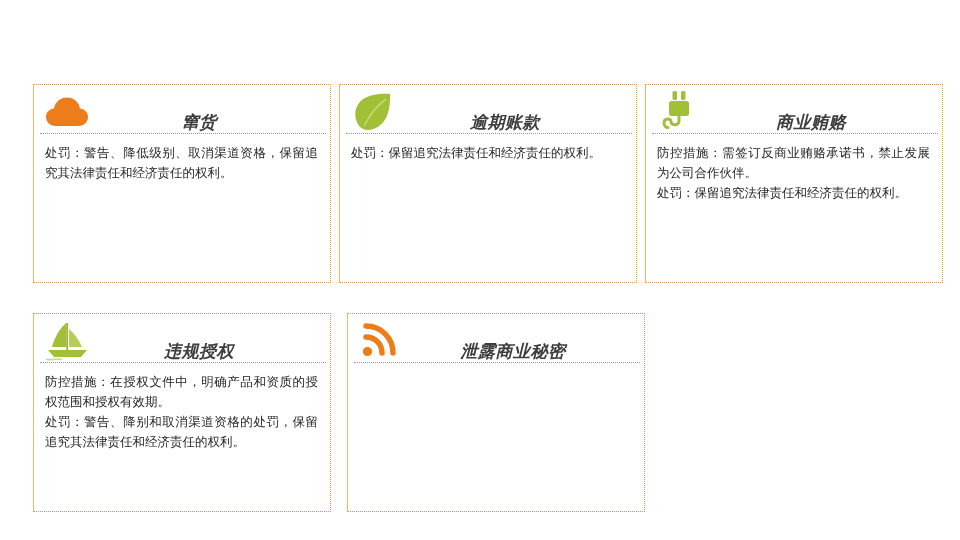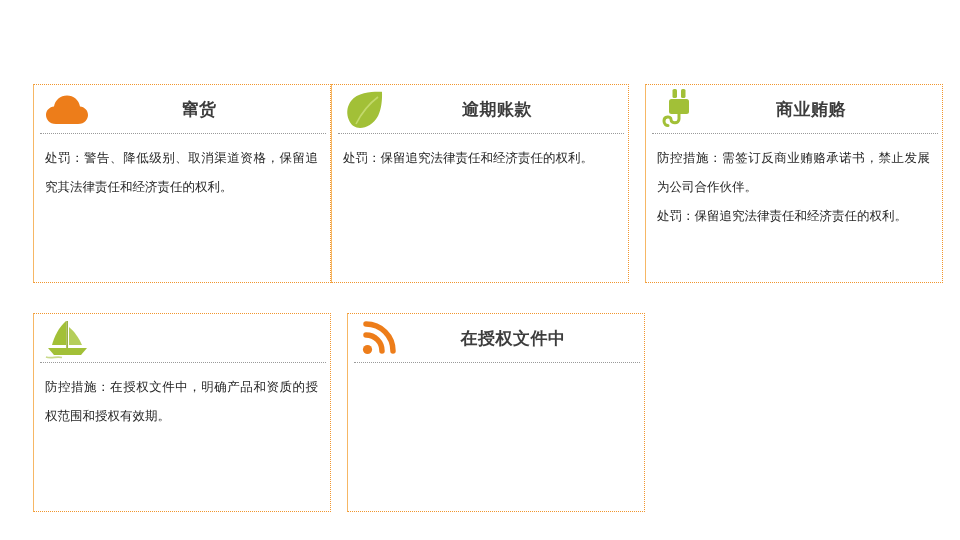--- a/index.html
+++ b/index.html
@@ -61,29 +61,30 @@
     height: 199px;
     background: #ffffff;
     border-top: 1px dotted #F1962E;
     border-right: 1px dotted #F1962E;
     border-bottom: 1px dotted #F1962E;
     border-left: 1px solid #F6B765;
     padding: 0;
   }
 
   
-  .card.col2 { margin-left: 0; }
+  .card.col2 { margin-left: 8px; }
   .card.col3 { margin-left: 16px; }
 
   .card-head {
     position: relative;
     height: 49px;
     display: flex;
-    align-items: center;
+    align-items: flex-end;
     padding-left: 10px;
+    font-style: italic;
   }
 
   .card-head::after {
     content: "";
     position: absolute;
     left: 6px;
     right: 4px;
     bottom: 0;
     height: 0;
     border-bottom: 1px dotted #9a9a9a;
@@ -105,21 +106,21 @@
     font-weight: bold;
     color: #3D3D3D;
     letter-spacing: 0.5px;
     padding-right: 22px;
     white-space: nowrap;
   }
 
   .card-body {
     padding: 9px 12px 0 11px;
     font-size: 12.5px;
-    line-height: 29px;
+    line-height: 20px;
     color: #262626;
     text-align: justify;
     text-justify: inter-ideograph;
   }
 
   .card-body p { margin: 0; }
 </style>
 </head>
 <body>
 
@@ -179,36 +180,38 @@
       <div class="card-head">
         <span class="card-icon">
           <svg width="44" height="40" viewBox="0 0 44 40">
             <path d="M21 2 L21 26 L7 26 C9 18 14 8 21 2 Z" fill="#A2C037"></path>
             <path d="M24 8 L24 26 L37 26 C34 19 29 12 24 8 Z" fill="#B5CE5A"></path>
             <rect x="21.3" y="2" width="1.6" height="27" fill="#8FA92F"></rect>
             <path d="M3 29 L42 29 L36 36 L9 36 Z" fill="#A2C037"></path>
             <path d="M1 38 C6 40 12 37 17 38.6" stroke="#C9DA8B" stroke-width="1.6" fill="none"></path>
           </svg>
         </span>
+        <span class="card-title">违规授权</span>
       </div>
       <div class="card-body">
         <p>防控措施：在授权文件中，明确产品和资质的授权范围和授权有效期。</p>
+        <p>处罚：警告、降别和取消渠道资格的处罚，保留追究其法律责任和经济责任的权利。</p>
       </div>
     </div>
 
 
     <div class="card col3">
       <div class="card-head">
         <span class="card-icon">
           <svg width="40" height="38" viewBox="0 0 40 38">
             <g fill="none" stroke="#ED7D1A" stroke-width="5.5" stroke-linecap="round">
               <path d="M5 4 C20 4 32 16 32 31"></path>
               <path d="M5 15 C14 15 21 22 21 31"></path>
             </g>
             <circle cx="6.5" cy="29.5" r="4.6" fill="#ED7D1A"></circle>
           </svg>
         </span>
-        <span class="card-title">在授权文件中</span>
+        <span class="card-title">泄露商业秘密</span>
       </div>
     </div>
 
   </div>
 </div>
 
 </body></html>

